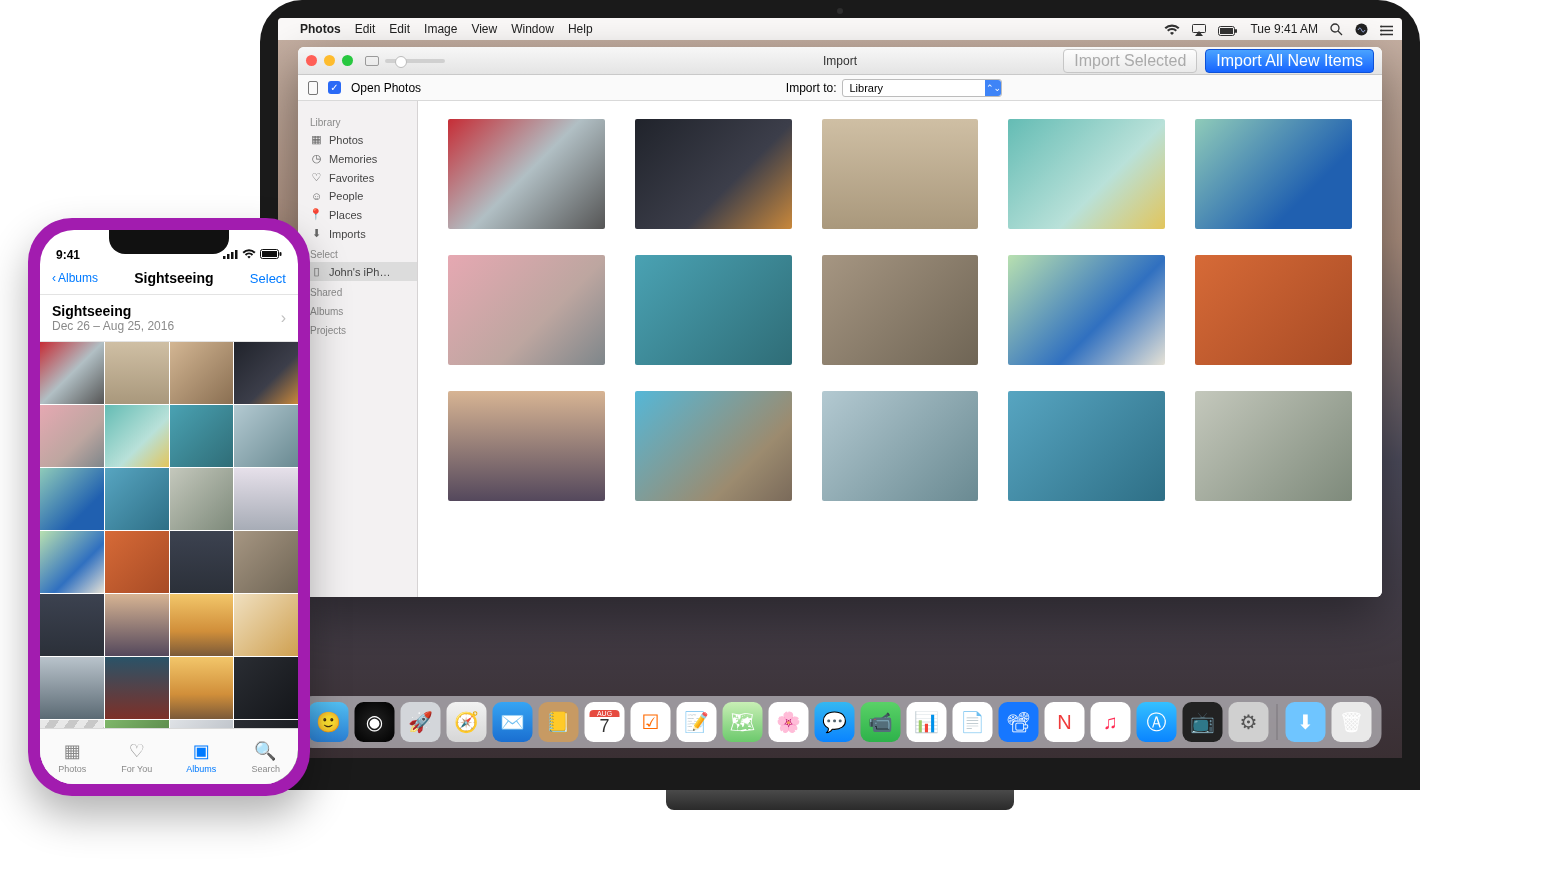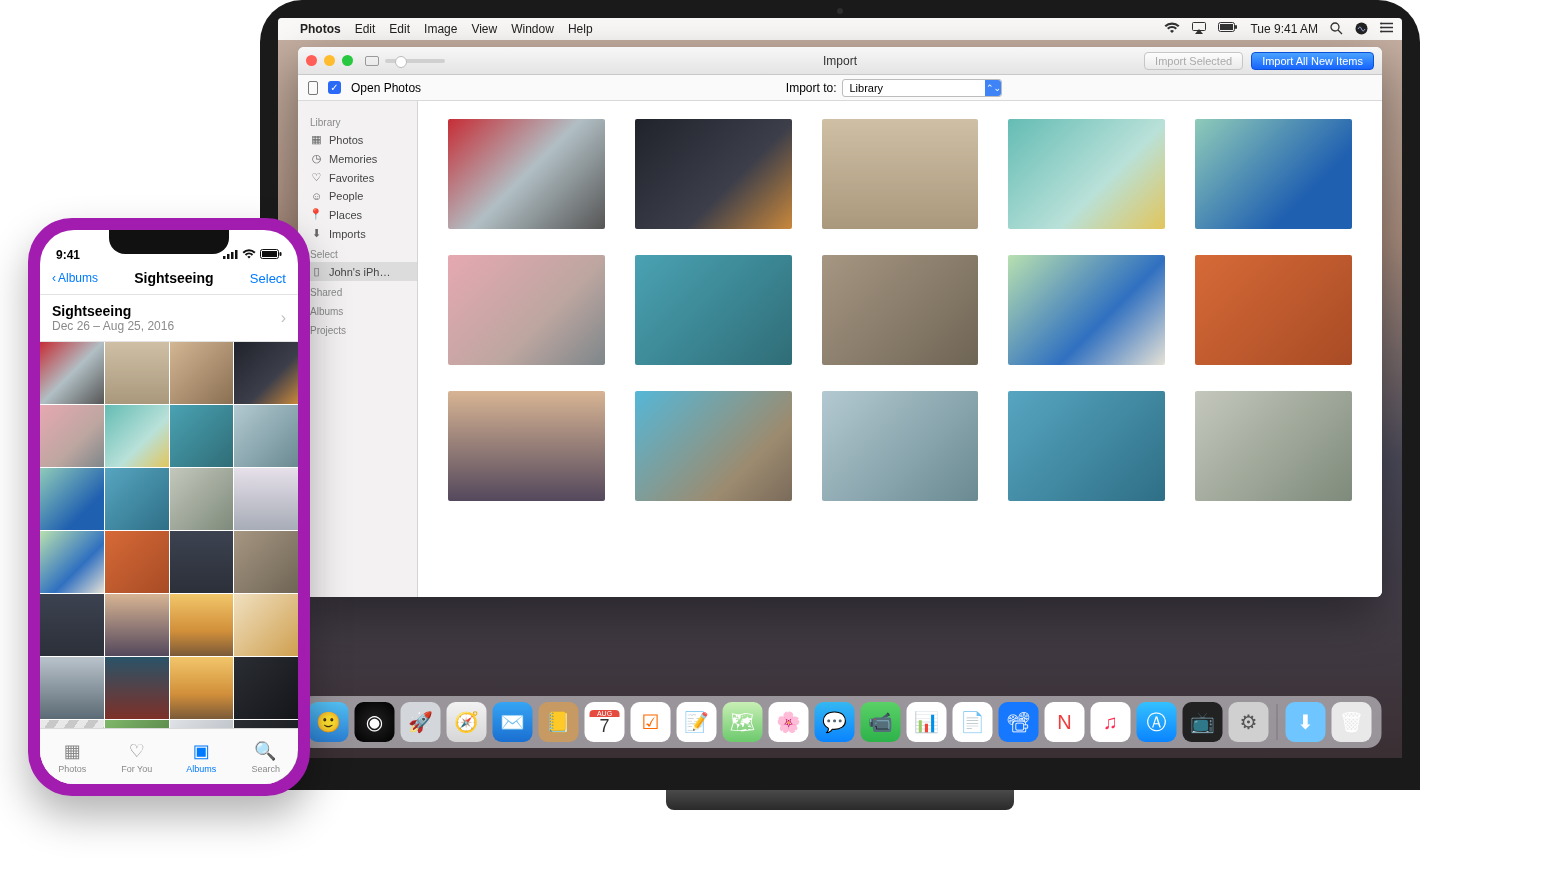--- a/index.html
+++ b/index.html
@@ -55,21 +55,21 @@
   
   .menubar {
     position: absolute; top:0; left:0; right:0; height:22px;
     background: rgba(255,255,255,.92);
     display:flex; align-items:center; font-size:12px;
     padding: 0 8px; color:#222;
   }
   .menubar .left { display:flex; align-items:center; gap:14px; }
   .menubar .left .apple { font-size:13px; }
   .menubar .left .bold { font-weight:600; }
-  .menubar .right { margin-left:auto; display:flex; align-items:flex-start; gap:12px; }
+  .menubar .right { margin-left:auto; display:flex; align-items:flex-end; gap:12px; }
   .menubar .right .ico { display:inline-flex; }
 
   
   .window {
     position: absolute; left: 20px; top: 29px; right: 20px; height: 550px;
     background:#fff; border-radius:6px;
     box-shadow: 0 18px 50px rgba(0,0,0,.4);
     overflow: hidden;
     display:flex; flex-direction:column;
     font-size:12px;
@@ -83,21 +83,21 @@
   .traffic { display:flex; gap:7px; }
   .traffic span { width:11px; height:11px; border-radius:50%; display:block; }
   .tc-close{background:#ff5f57;} .tc-min{background:#febc2e;} .tc-max{background:#28c840;}
   .titlebar .tools { margin-left:12px; display:flex; align-items:center; gap:6px; }
   .titlebar .tools .sq { width:14px; height:10px; border:1px solid #9a9a9a; border-radius:2px; }
   .titlebar .slider { width:60px; height:4px; background:#d0d0d0; border-radius:2px; position:relative; }
   .titlebar .slider::after { content:""; position:absolute; left:10px; top:-3px; width:10px;height:10px;border-radius:50%;background:#fff;border:1px solid #bbb; }
   .titlebar .title { position:absolute; left:50%; transform:translateX(-50%); font-size:12px; color:#333; }
   .titlebar .btns { margin-left:auto; display:flex; gap:8px; }
   .btn {
-    font-size:11px; padding:2px 10px; border-radius:4px;
+    font-size:16px; padding:2px 10px; border-radius:4px;
     background:linear-gradient(#fdfdfd,#eaeaea); border:1px solid #c6c6c6; color:#333;
   }
   .btn.primary { background:linear-gradient(#4aa3ff,#1664ff); color:#fff; border-color:#0d51d8; }
   .btn.disabled { color:#aaa; }
 
   .toolbar2 {
     height:26px; display:flex; align-items:center;
     border-bottom:1px solid #d9d9d9; background:#fafafa; font-size:12px;
     padding:0 10px; gap:10px;
   }

